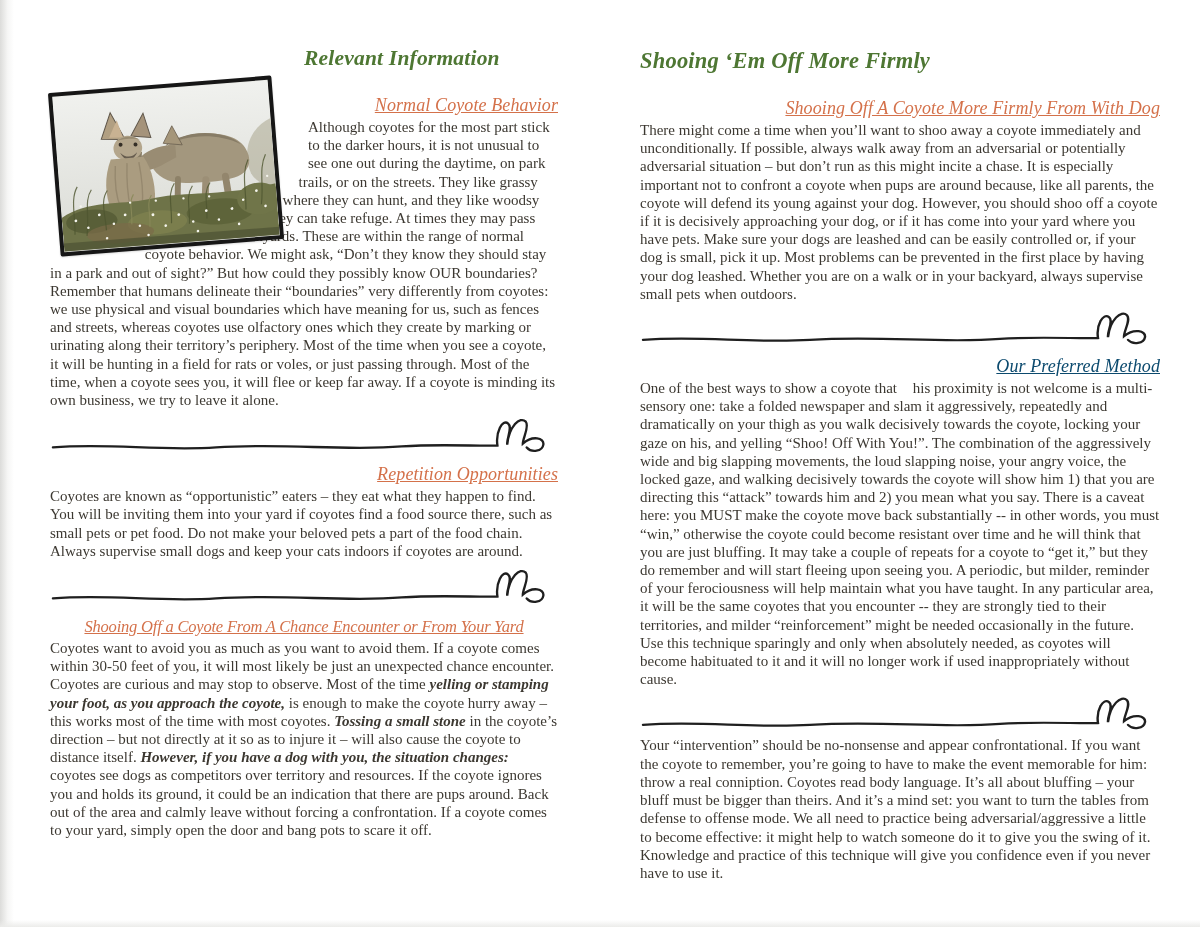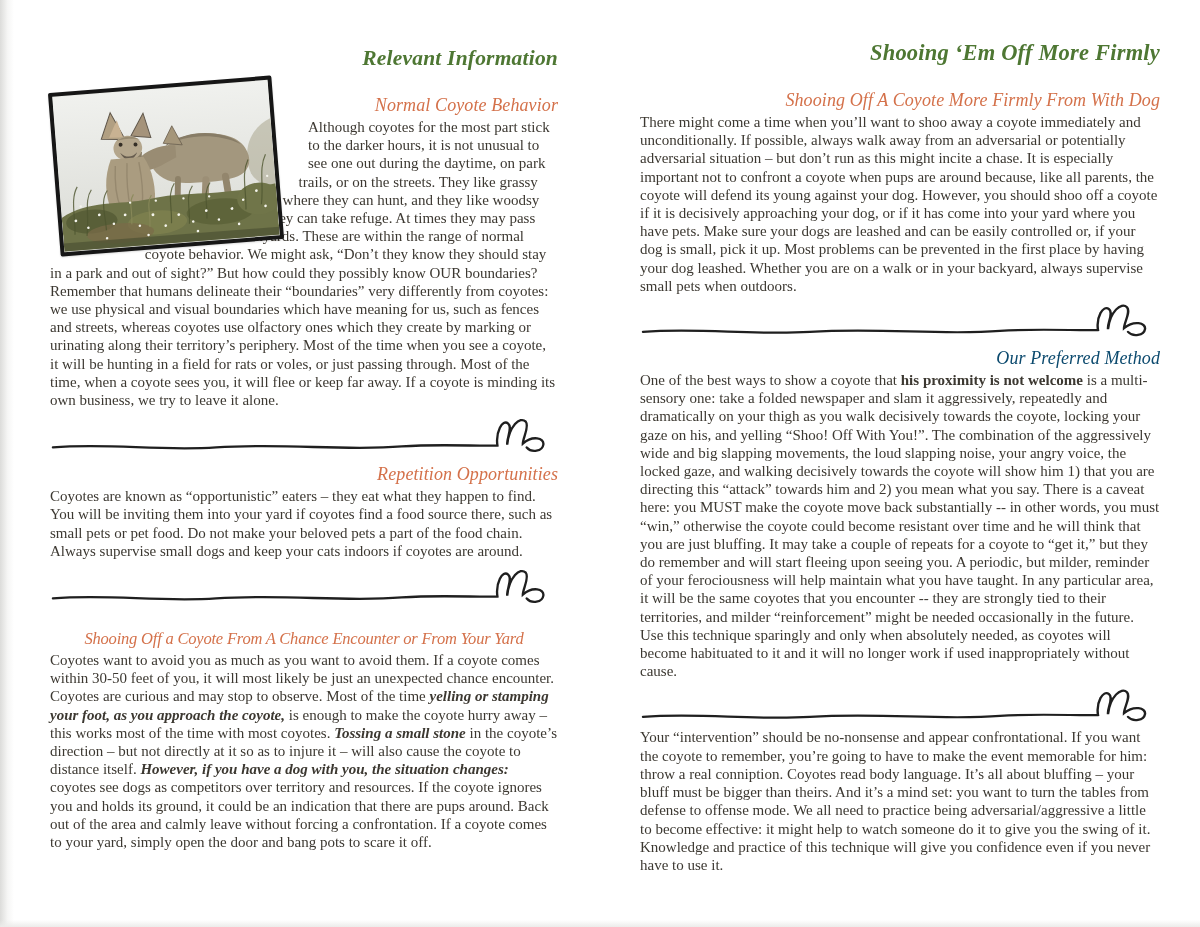--- a/index.html
+++ b/index.html
@@ -14,43 +14,43 @@
     background:linear-gradient(to right,#dcdcda,#f6f6f5 55%,rgba(255,255,255,0));
     pointer-events:none;
   }
   .scan-edge-bottom{
     position:absolute;left:0;bottom:0;width:1200px;height:7px;
     background:linear-gradient(to top,#ececea,rgba(255,255,255,0));
     pointer-events:none;
   }
   .page{position:absolute;top:46px;}
   .page-left{left:50px;width:508px;}
-  .page-right{left:640px;width:520px;top:40px;}
+  .page-right{left:640px;width:520px;top:48px;}
 
   .page-title{
     margin:0 0 24px 0;
     font-size:21.5px;font-weight:bold;font-style:italic;
-    text-align:right;letter-spacing:.2px;
+    text-align:left;letter-spacing:.2px;
   }
   .page-right .page-title{font-size:22.5px;}
 
   .subhead{
     margin:7px 0 1px 0;
     font-size:18px;font-style:italic;font-weight:normal;
-    text-align:right;letter-spacing:.1px;
+    text-align:right;letter-spacing:.1px;text-decoration:underline;
   }
   .subhead.long{
     font-size:16.5px;text-align:center;white-space:nowrap;letter-spacing:-.2px;
-    margin-top:21px;
+    margin-top:9px;
   }
   p.body{
     margin:2px 0 4px 0;
     font-size:15px;line-height:18.2px;text-align:left;
   }
-  .seg-b{font-weight:bold;}
+  .seg-b{font-weight:normal;margin-left:12px;}
   .seg-bi{font-weight:bold;font-style:italic;}
 
   .photo-float{
     float:left;width:248px;height:214px;margin:0 10px 0 0;
     shape-outside:polygon(0% 0%,97% 0%,104% 56%,46% 80%,32% 100%);
   }
   .photo-frame{
     width:224px;height:164px;box-sizing:border-box;
     border:4px solid #161616;border-radius:2px;
     margin:38px 0 0 4px;

